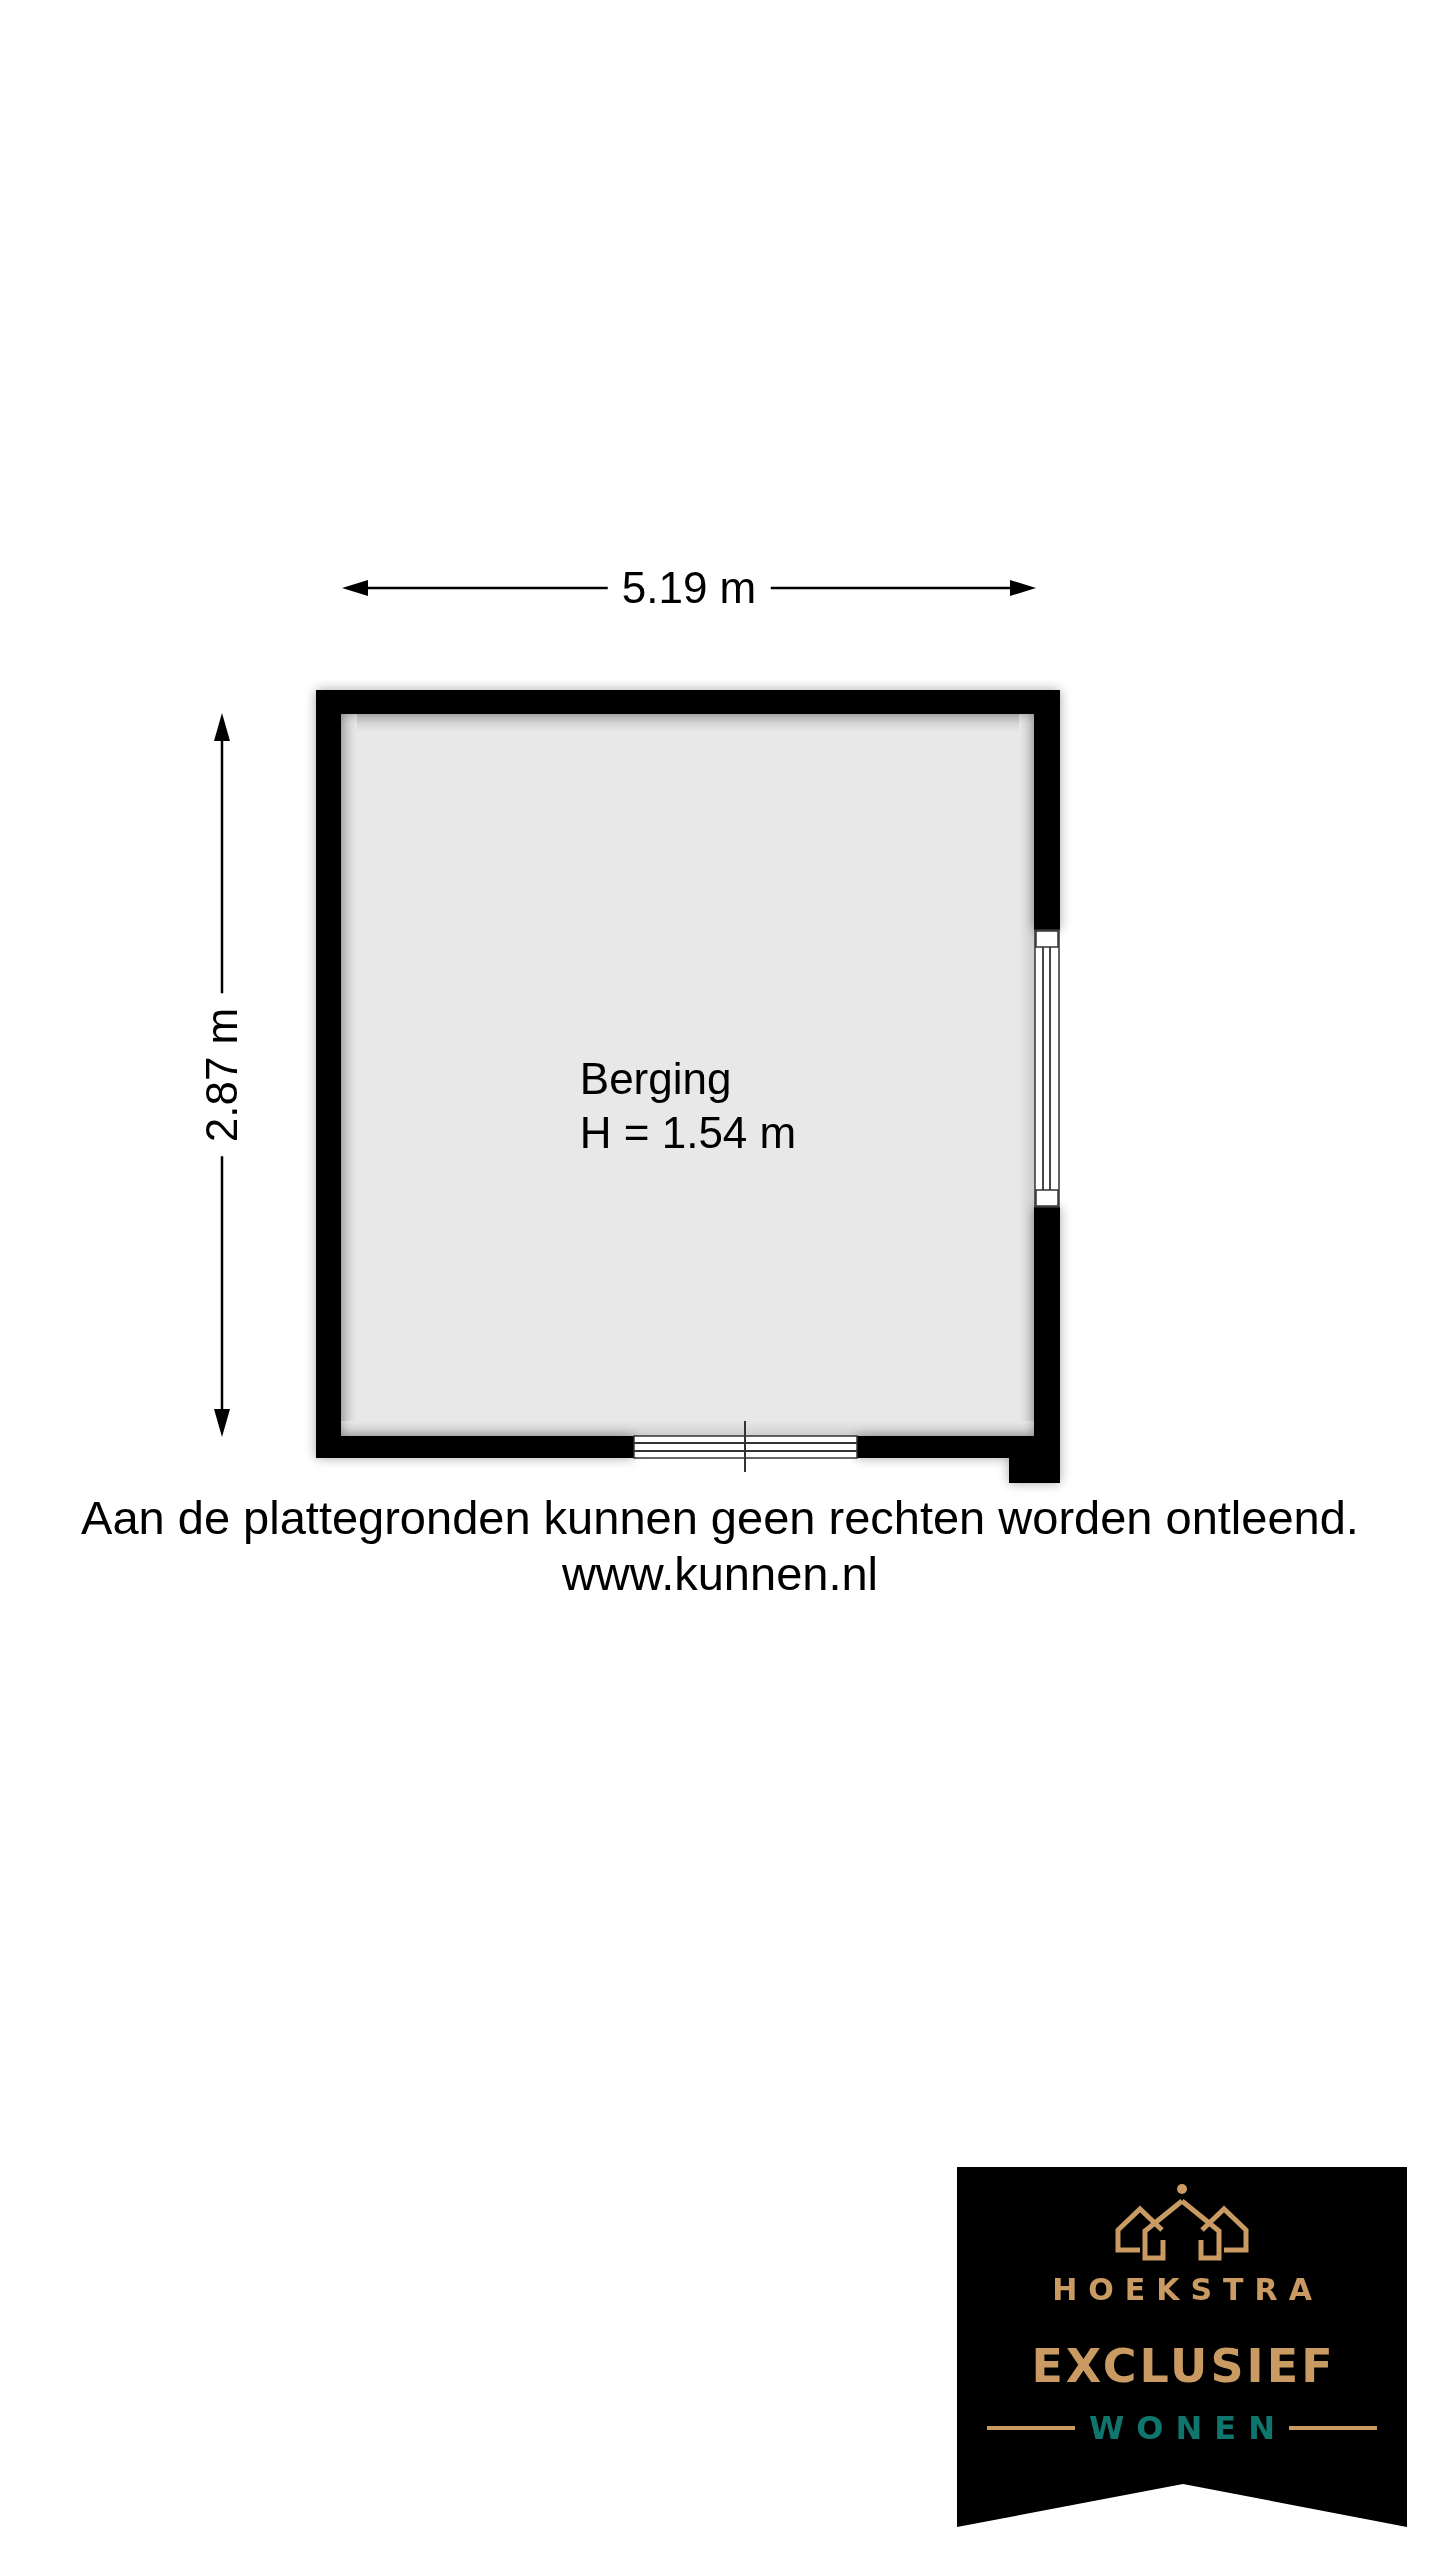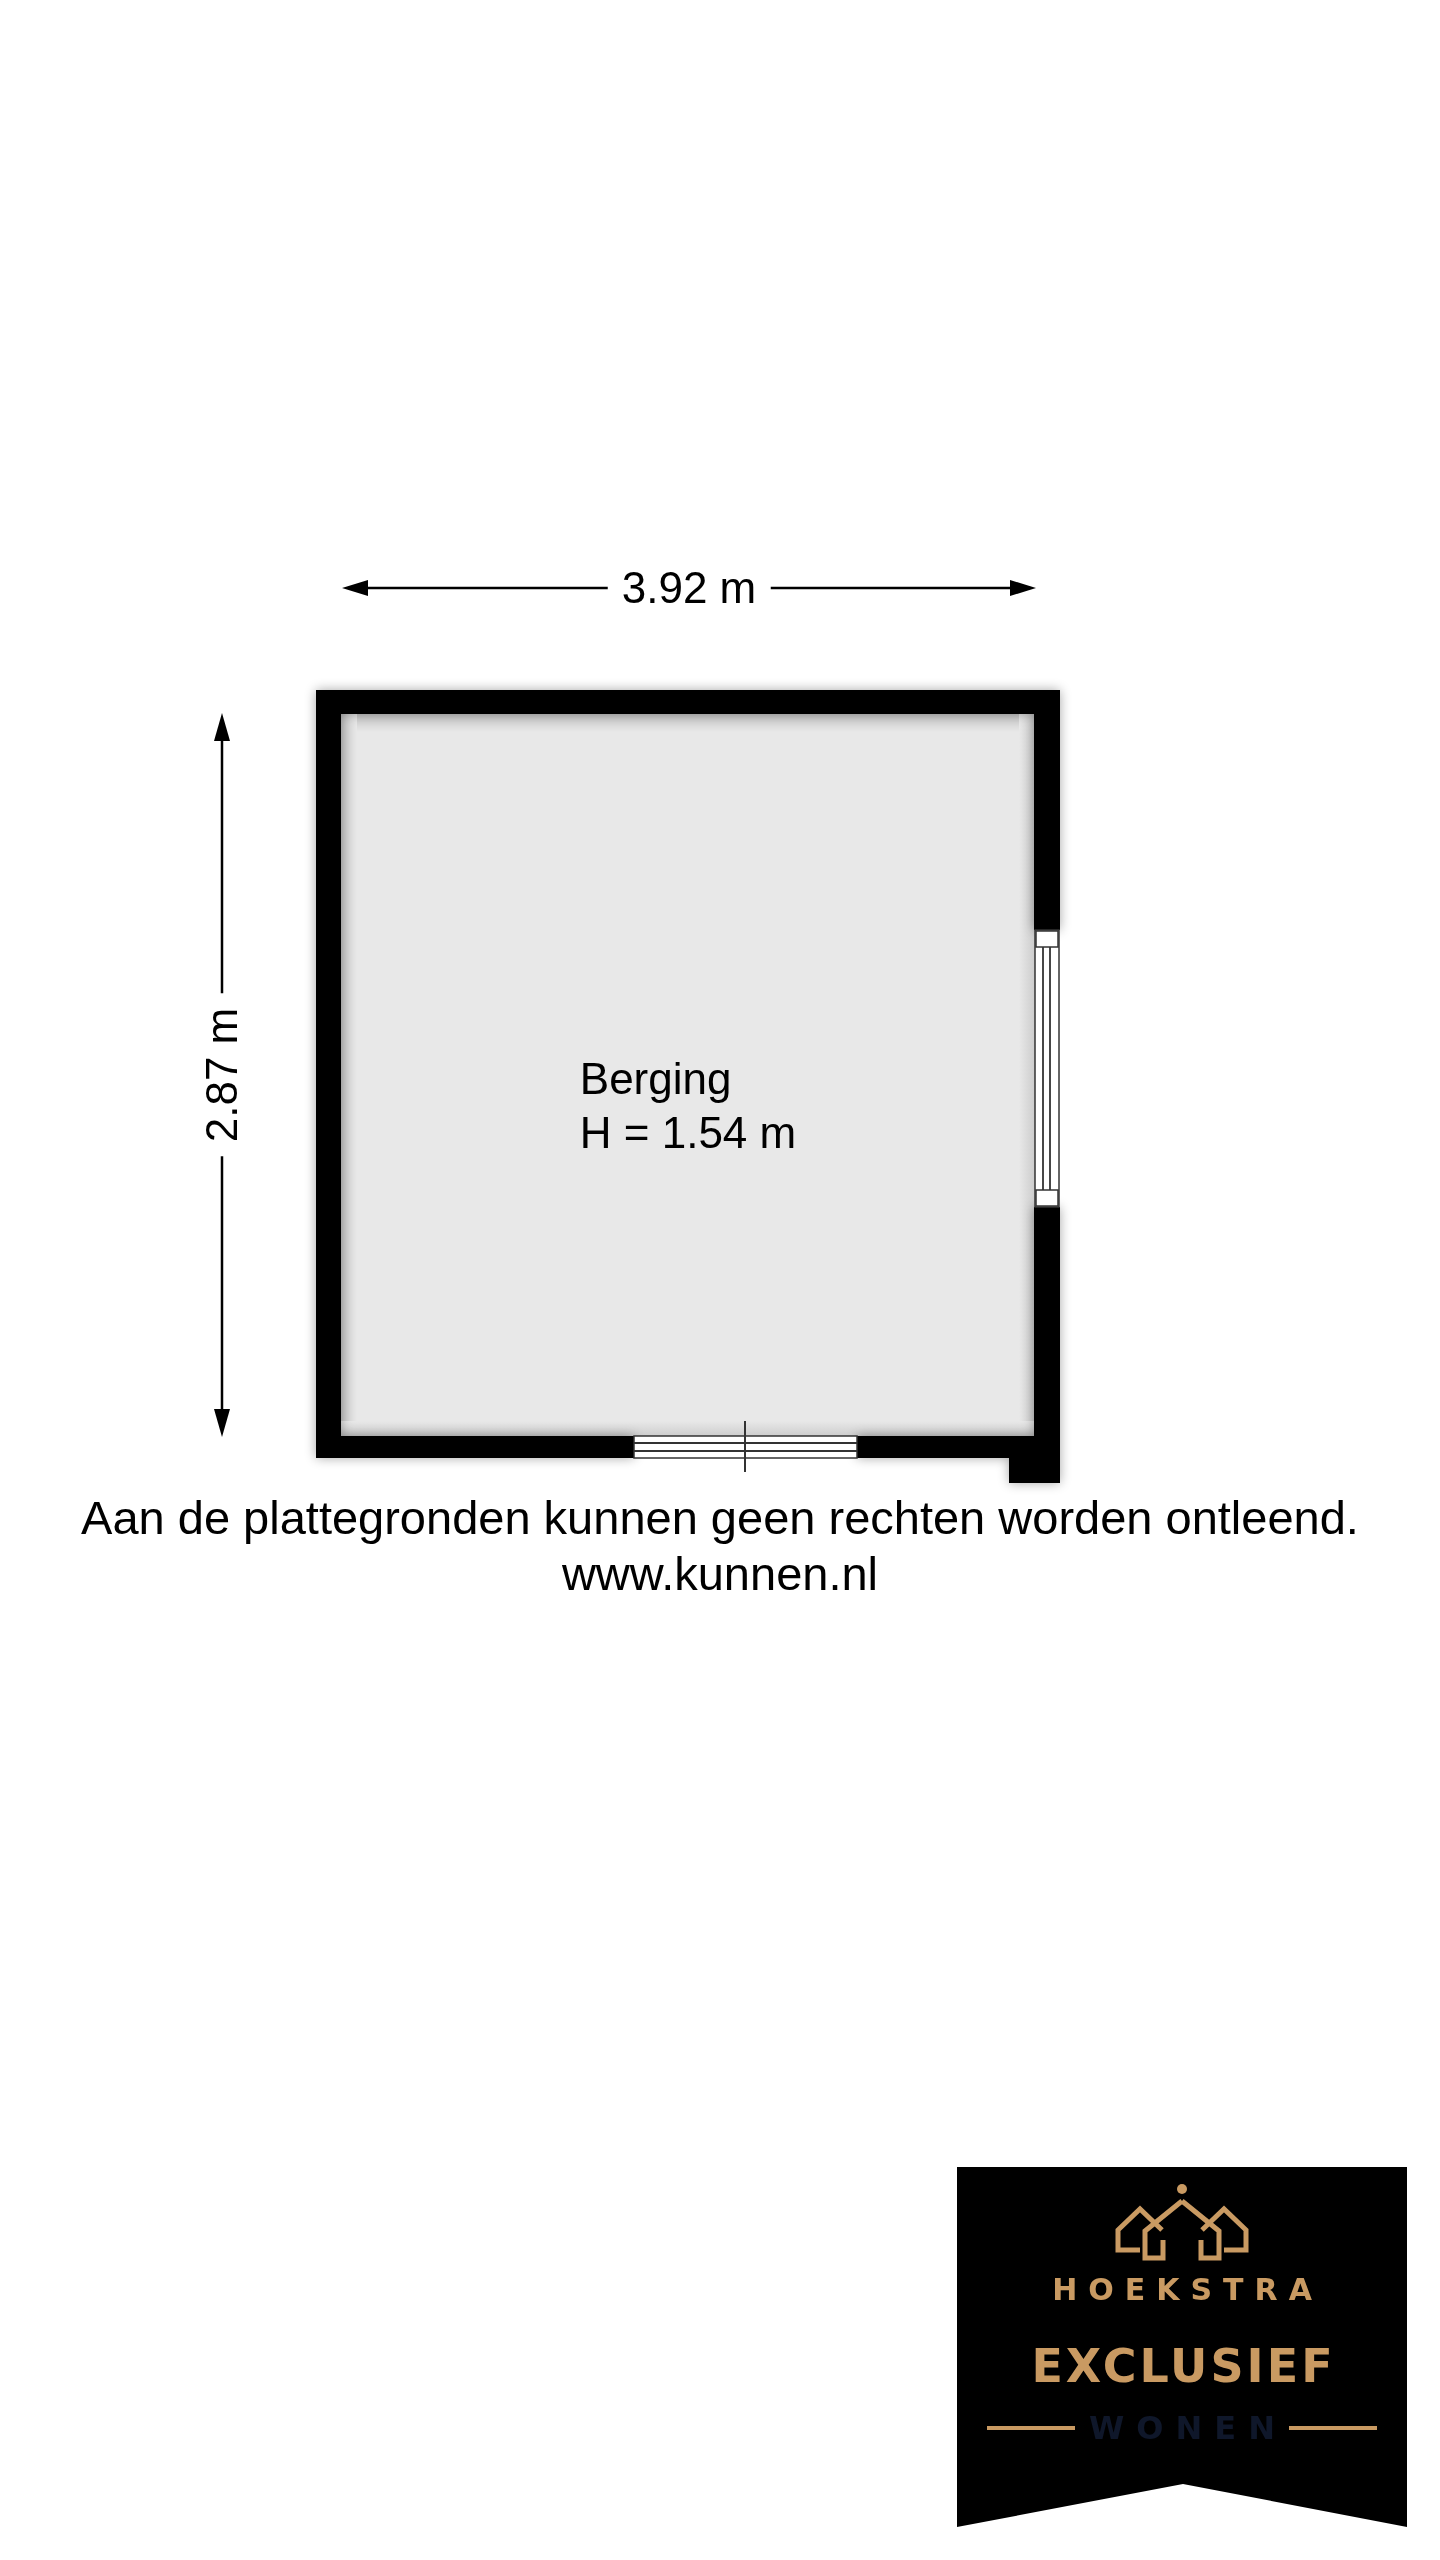--- a/index.html
+++ b/index.html
@@ -107,21 +107,21 @@
   </g>
 
   <g>
     <rect x="634" y="1436" width="223" height="22" fill="#fff" stroke="#333" stroke-width="1.5"></rect>
     <line x1="634" y1="1443" x2="857" y2="1443" stroke="#333" stroke-width="1.8"></line>
     <line x1="634" y1="1451" x2="857" y2="1451" stroke="#333" stroke-width="1.8"></line>
     <line x1="745" y1="1421" x2="745" y2="1472" stroke="#333" stroke-width="2"></line>
   </g>
 </svg>
 
-<div class="dim-label h">3.92 m</div>
+<div class="dim-label h">5.19 m</div>
 <div class="dim-label v">2.87 m</div>
 
 <div class="room-label">
   <div>Berging</div>
   <div>H = 1.54 m</div>
 </div>
 
 <div class="disclaimer l1">Aan de plattegronden kunnen geen rechten worden ontleend.</div>
 <div class="disclaimer l2">www.kunnen.nl</div>
 
@@ -136,15 +136,15 @@
 
     <polyline points="225,34 262,64 262,91 244,91 244,73"></polyline>
 
     <polyline points="267,83 289,83 289,63 267,42 245,63"></polyline>
   </g>
 </svg>
 <div class="logo-text logo-hoekstra" style="color:#c99a62;text-align:center;">HOEKSTRA</div>
 <div class="logo-text logo-exclusief" style="color:#c99a62;">EXCLUSIEF</div>
 <div class="logo-wonen-row">
   <div class="logo-rule" style="background:#c99a62;"></div>
-  <div class="logo-wonen" style="color:#0f172a;">WONEN</div>
+  <div class="logo-wonen" style="color:#0f766e;">WONEN</div>
   <div class="logo-rule" style="background:#c99a62;"></div>
 </div>
 
 </body></html>

